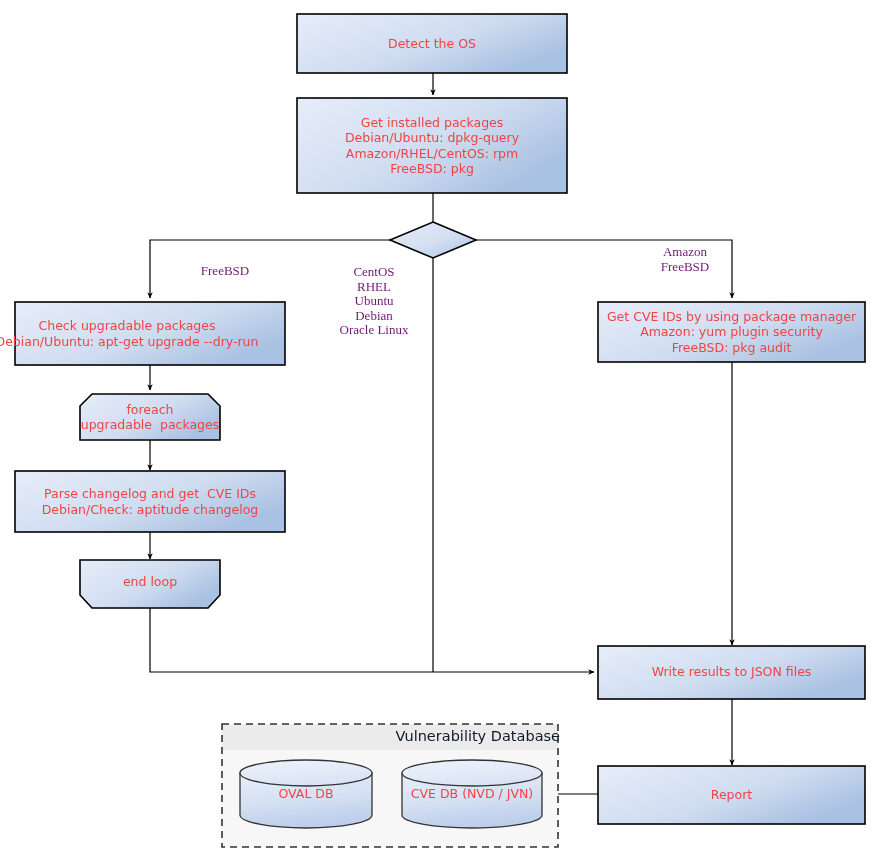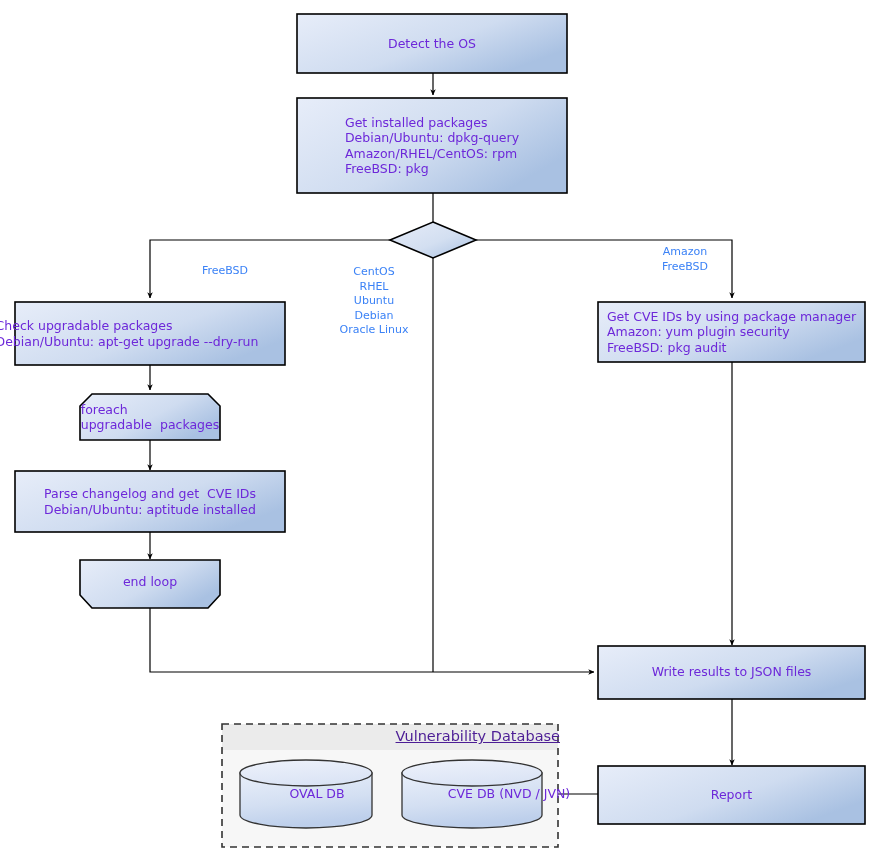--- a/index.html
+++ b/index.html
@@ -21,44 +21,45 @@
   }
   svg.layer {
     position: absolute;
     left: 0;
     top: 0;
     width: 881px;
     height: 857px;
   }
   .lbl {
     position: absolute;
-    font-size: 11px;
-    color: #3b82f6;
+    font-size: 13px;
+    color: #701a75;
     line-height: 14.5px;
     text-align: center;
     white-space: pre;
     pointer-events: none;
+    font-family: Liberation Serif, serif;
   }
   .nodetext {
     position: absolute;
     display: flex;
     align-items: center;
     justify-content: center;
+    text-align: center;
     font-size: 12.5px;
     line-height: 15.5px;
-    color: #6d28d9;
+    color: #ef4444;
     white-space: pre;
   }
   .groupTitle {
     position: absolute;
     font-size: 14.5px;
-    color: #4c1d95;
+    color: #0f172a;
     text-align: right;
     white-space: pre;
-    text-decoration: underline;
   }
 </style>
 </head>
 <body>
 
 <div id="canvas">
 
   <svg class="layer" viewBox="0 0 881 857">
     <defs>
       <linearGradient id="gradNode" x1="0" y1="0" x2="1" y2="1">
@@ -167,31 +168,31 @@
   <div class="lbl" style="left:640px; top:245px; width:90px;">Amazon
 FreeBSD</div>
 
   <div class="nodetext" style="left:15px; top:302px; width:224px; height:63px;">Check upgradable packages
 Debian/Ubuntu: apt-get upgrade --dry-run</div>
 
   <div class="nodetext" style="left:80px; top:394px; width:140px; height:46px;">foreach
 upgradable  packages</div>
 
   <div class="nodetext" style="left:15px; top:471px; width:270px; height:61px;">Parse changelog and get  CVE IDs
-Debian/Ubuntu: aptitude installed</div>
+Debian/Check: aptitude changelog</div>
 
   <div class="nodetext" style="left:80px; top:560px; width:140px; height:44px;">end loop</div>
 
   <div class="nodetext" style="left:598px; top:302px; width:267px; height:60px;">Get CVE IDs by using package manager
 Amazon: yum plugin security
 FreeBSD: pkg audit</div>
 
   <div class="nodetext" style="left:598px; top:646px; width:267px; height:52px;">Write results to JSON files</div>
 
   <div class="nodetext" style="left:598px; top:766px; width:267px; height:58px;">Report</div>
 
   <div class="groupTitle" style="left:300px; top:728px; width:260px;">Vulnerability Database</div>
 
-  <div class="nodetext" style="left:240px; top:778px; width:132px; height:32px;padding-left:11px;">OVAL DB</div>
+  <div class="nodetext" style="left:240px; top:778px; width:132px; height:32px;">OVAL DB</div>
 
-  <div class="nodetext" style="left:402px; top:778px; width:140px; height:32px;margin-left:37px;">CVE DB (NVD / JVN)</div>
+  <div class="nodetext" style="left:402px; top:778px; width:140px; height:32px;">CVE DB (NVD / JVN)</div>
 
 </div>
 
 </body></html>

